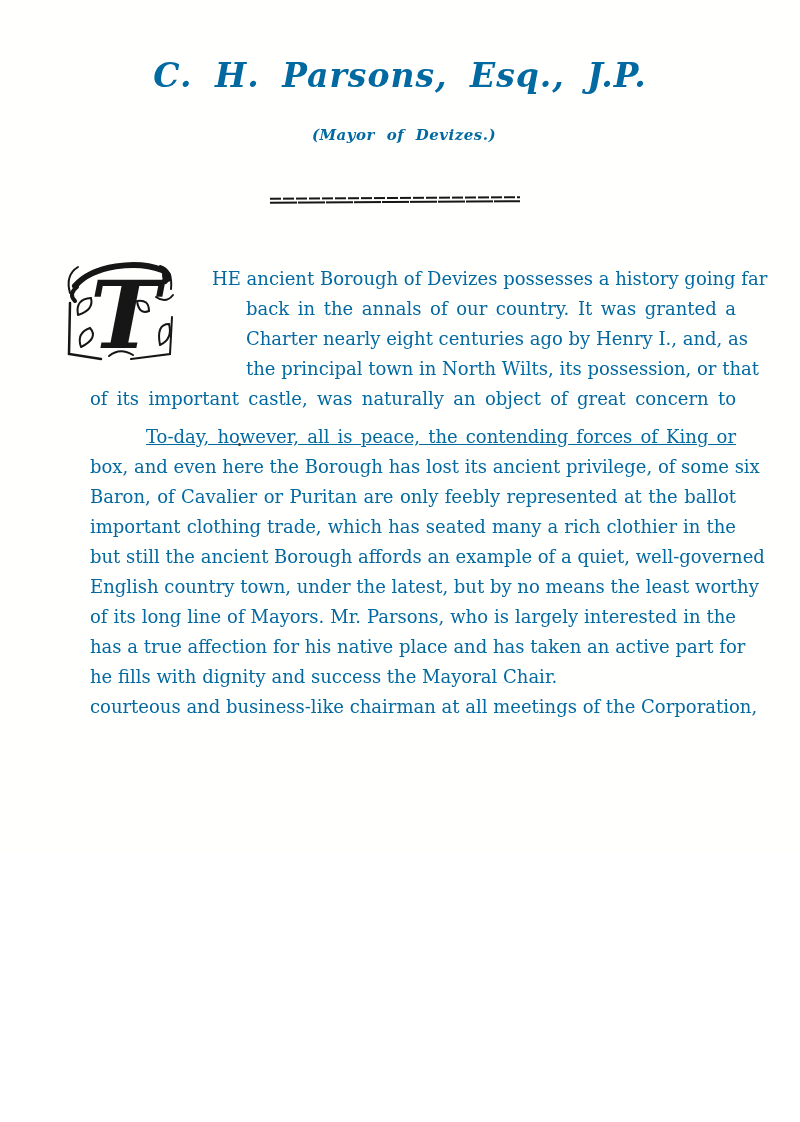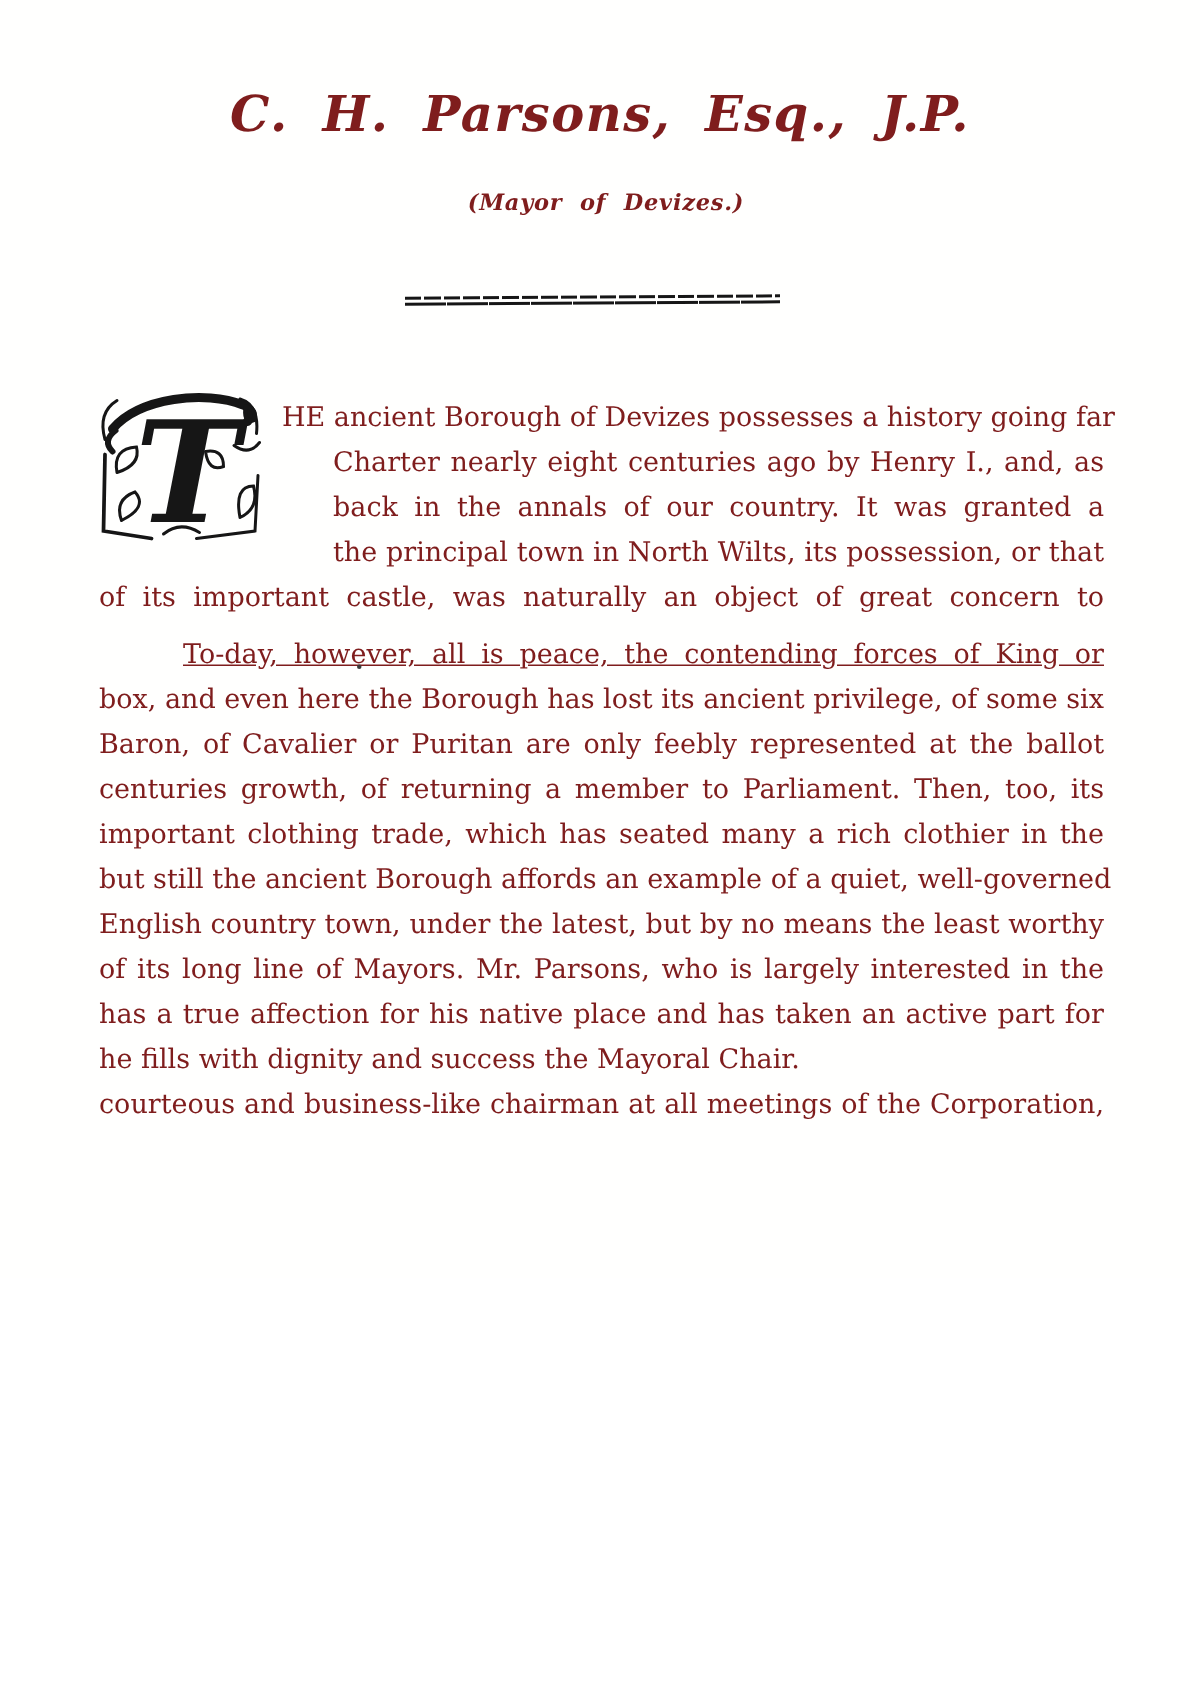--- a/index.html
+++ b/index.html
@@ -7,21 +7,21 @@
     padding: 0;
     background: #ffffff;
   }
   .page {
     position: relative;
     width: 800px;
     height: 852px;
     background: #fffffe;
     overflow: hidden;
     font-family: "DejaVu Serif", serif;
-    color: #7f1d1d;
+    color: #0369a1;
   }
   .title {
     position: absolute;
     top: 56px;
     left: 0;
     width: 800px;
     text-align: center;
     font-style: italic;
     font-weight: bold;
     font-size: 33px;
@@ -77,20 +77,21 @@
     left: 66px;
     width: 670px;
     font-size: 18px;
   }
   .line {
     height: 30px;
     line-height: 30px;
     text-align: justify;
     text-align-last: justify;
     white-space: nowrap;
+    margin-left: 24px;
   }
   .line.lastline {
     text-align: left;
     text-align-last: left;
   }
   .p1-l1 { padding-left: 122px; }
   .p1-wrap { padding-left: 156px; }
   .para2 { margin-top: 8px; }
   .p2-l1 { text-indent: 56px; text-decoration: underline; }
   .speck {
@@ -132,30 +133,29 @@
         <path d="M101,12 q8,2 5,9 q-7,2 -5,-9" stroke-width="3"></path>
         <path d="M14,28 q-9,7 -2,14" stroke-width="4"></path>
       </g>
       <text x="27" y="89">T</text>
     </svg>
   </div>
 
   <div class="textblock">
     <div class="para1">
       <div class="line p1-l1">HE ancient Borough of Devizes possesses a history going far</div>
+      <div class="line p1-wrap">back in the annals of our country.  It was granted a</div>
       <div class="line p1-wrap">Charter nearly eight centuries ago by Henry I., and, as</div>
-      <div class="line p1-wrap">back in the annals of our country.  It was granted a</div>
       <div class="line p1-wrap">the principal town in North Wilts, its possession, or that</div>
       <div class="line">of its important castle, was naturally an object of great concern to</div>
     </div>
     <div class="para2">
       <div class="line p2-l1">To-day, however, all is peace, the contending forces of King or</div>
       <div class="line">box, and even here the Borough has lost its ancient privilege, of some six</div>
       <div class="line">Baron, of Cavalier or Puritan are only feebly represented at the ballot</div>
-      <div class="line">centuries growth, of returning a member to Parliament.  Then, too, its</div>
       <div class="line">important clothing trade, which has seated many a rich clothier in the</div>
       <div class="line">but still the ancient Borough affords an example of a quiet, well-governed</div>
       <div class="line">English country town, under the latest, but by no means the least worthy</div>
       <div class="line">of its long line of Mayors.  Mr. Parsons, who is largely interested in the</div>
       <div class="line">has a true affection for his native place and has taken an active part for</div>
       <div class="line lastline">he fills with dignity and success the Mayoral Chair.</div>
       <div class="line">courteous and business-like chairman at all meetings of the Corporation,</div>
     </div>
   </div>
 

